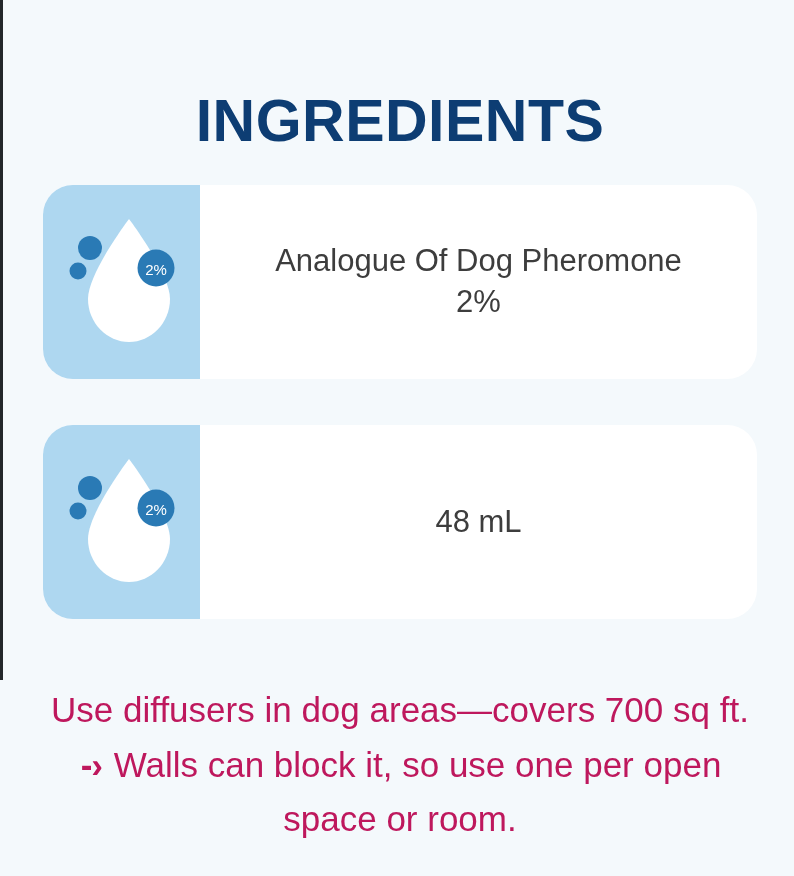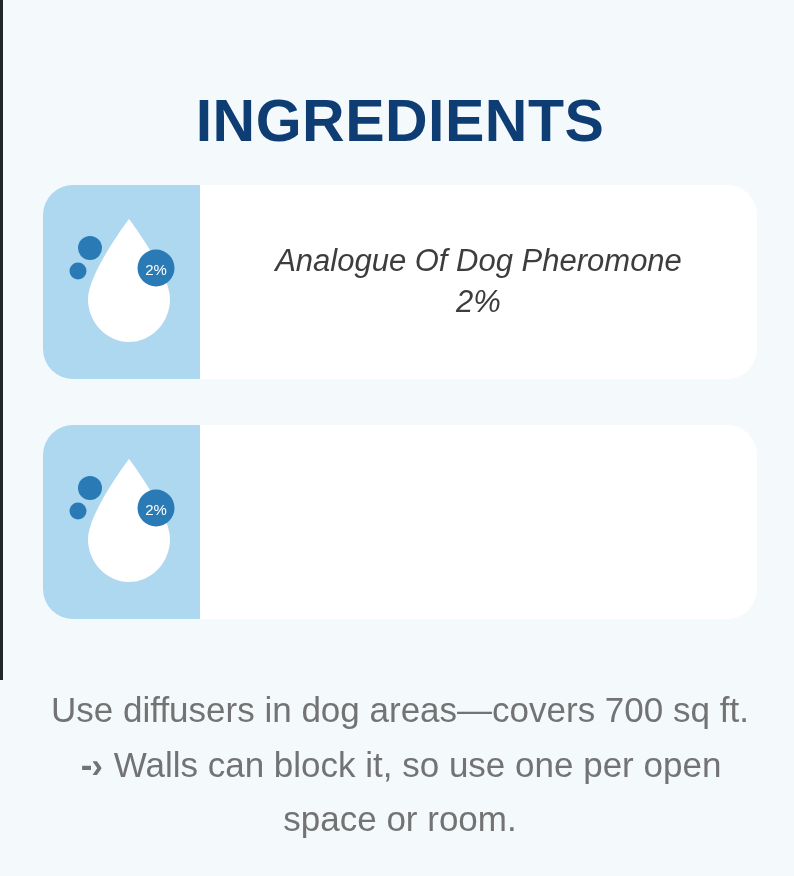--- a/index.html
+++ b/index.html
@@ -70,21 +70,20 @@
 
   .card-text {
     flex: 1 1 auto;
     display: flex;
     flex-direction: column;
     align-items: center;
     justify-content: center;
     text-align: center;
     padding: 0 38px;
     box-sizing: border-box;
-    font-style: italic;
   }
   .card-name {
     font-size: 31px;
     color: #3d3d3d;
     line-height: 1.32;
     font-weight: normal;
   }
   .card-amount {
     font-size: 31px;
     color: #3d3d3d;
@@ -92,21 +91,21 @@
     font-weight: normal;
   }
 
   
   .footer {
     position: absolute;
     left: 40px;
     top: 683px;
     width: 714px;
     text-align: center;
-    color: #737373;
+    color: #be185d;
     font-size: 35px;
     line-height: 1.56;
   }
   .footer .arrow {
     font-weight: bold;
     letter-spacing: -1px;
     display: inline-block;
     padding: 0 2px;
   }
 </style>
@@ -139,20 +138,21 @@
       <svg viewBox="0 0 112 142" xmlns="http://www.w3.org/2000/svg">
         <path d="M63 8 C63 8 104 62 104 88 C104 112 85 131 63 131 C41 131 22 112 22 88 C22 62 63 8 63 8 Z" fill="#ffffff"></path>
         <path d="M38 83 C34 100 38 118 54 127" fill="none" stroke="#ffffff" stroke-width="3.2" stroke-linecap="round" opacity="0.95"></path>
         <circle cx="24" cy="37" r="12" fill="#2a7ab5"></circle>
         <circle cx="12" cy="60" r="8.5" fill="#2a7ab5"></circle>
         <circle cx="90" cy="57" r="18.5" fill="#2a7ab5"></circle>
         <text x="90" y="63.5" text-anchor="middle" font-family="Liberation Sans, sans-serif" font-size="15" fill="#ffffff">2%</text>
       </svg>
     </div>
     <div class="card-text">
+      <div class="card-amount">48 mL</div>
     </div>
   </div>
 
   <div class="footer">
     <span>Use diffusers in dog areas—covers 700</span>
     <span>sq ft.</span>
     <span class="arrow">‑›</span>
     <span>Walls can block it, so use one</span>
     <span>per open space or room.</span>
   </div>

